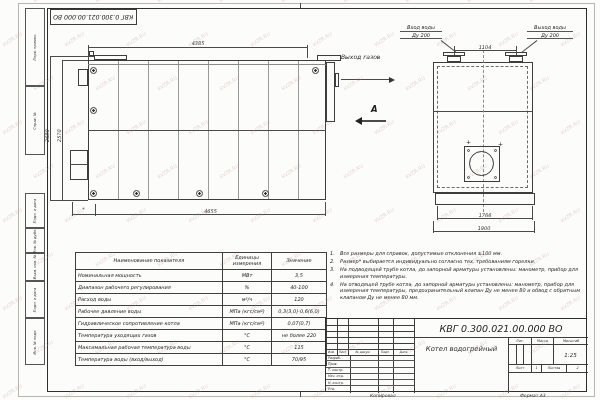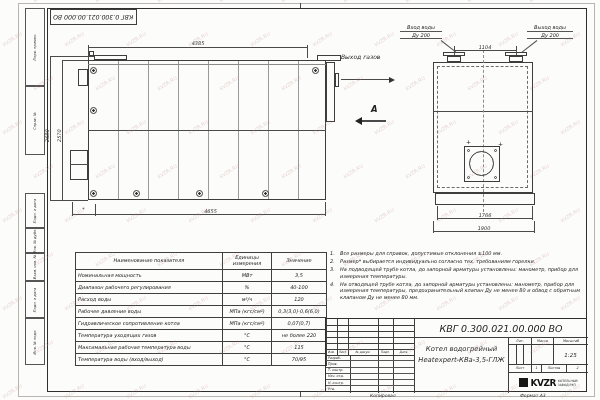--- a/index.html
+++ b/index.html
@@ -279,47 +279,38 @@
         <span>Н. контр.</span>
       </div>
     <div class="role-row" style="top:67.5px;border-bottom:none;">
         <span>Утв.</span>
       </div>
 
     <div class="cell" style="left:88px;top:0;width:174px;height:19px;border-bottom:1px solid #3d3d3d;font:italic 9.5px 'DejaVu Sans',sans-serif;">КВГ 0.300.021.00.000 ВО</div>
 
     <div class="a" style="left:89px;top:19px;width:94px;height:55px;border-right:1px solid #3d3d3d;box-sizing:border-box;text-align:center;padding-top:6px;">
       <div style="font:italic 6.8px 'DejaVu Sans',sans-serif;line-height:1.6;">Котел водогрейный</div>
-      <div style="font:italic 6.8px 'DejaVu Sans',sans-serif;line-height:1.6;">Heatexpert-КВа-3,5-ГЛЖ</div>
     </div>
 
     <div class="cell" style="left:183px;top:19px;width:22px;height:7px;border-bottom:1px solid #3d3d3d;">Лит.</div>
     <div class="cell" style="left:205px;top:19px;width:22px;height:7px;border-bottom:1px solid #3d3d3d;border-left:1px solid #3d3d3d;">Масса</div>
     <div class="cell" style="left:227px;top:19px;width:35px;height:7px;border-bottom:1px solid #3d3d3d;border-left:1px solid #3d3d3d;">Масштаб</div>
     <div class="tln" style="left:190px;top:26px;width:1px;height:19px;"></div>
     <div class="tln" style="left:197px;top:26px;width:1px;height:19px;"></div>
     <div class="tln" style="left:205px;top:26px;width:1px;height:19px;"></div>
     <div class="tln" style="left:227px;top:26px;width:1px;height:19px;"></div>
     <div class="cell" style="left:227px;top:26px;width:35px;height:19px;font-size:5.5px;">1:25</div>
     <div class="tln" style="left:183px;top:45px;width:79px;height:1px;"></div>
 
     <div class="cell" style="left:183px;top:45px;width:22px;height:8px;">Лист</div>
     <div class="cell" style="left:205px;top:45px;width:10px;height:8px;border-left:1px solid #3d3d3d;">1</div>
     <div class="cell" style="left:215px;top:45px;width:25px;height:8px;border-left:1px solid #3d3d3d;">Листов</div>
     <div class="cell" style="left:240px;top:45px;width:22px;height:8px;border-left:1px solid #3d3d3d;">2</div>
     <div class="tln" style="left:183px;top:53px;width:79px;height:1px;"></div>
 
-    <div class="a" style="left:183px;top:53px;width:79px;height:21px;display:flex;align-items:center;justify-content:center;gap:2px;">
-      <div style="width:9px;height:9px;background:#161616;"></div>
-      <div style="font:bold 9px 'DejaVu Sans',sans-serif;letter-spacing:-0.5px;color:#111;">KVZR</div>
-      <div style="display:flex;flex-direction:column;justify-content:center;">
-        <div style="font:3px 'DejaVu Sans',sans-serif;color:#222;">КОТЕЛЬНЫЙ</div>
-        <div style="font:3px 'DejaVu Sans',sans-serif;color:#222;">ЗАВОД РЭП</div>
-      </div>
-    </div>
   </div>
 
   <div class="a" style="left:370px;top:393px;font:italic 4.5px 'DejaVu Sans',sans-serif;color:#333;">Копировал</div>
   <div class="a" style="left:520px;top:393px;font:italic 4.5px 'DejaVu Sans',sans-serif;color:#333;">Формат А3</div>
 
   <div id="wm">
       <span style="left: 32px; top: -8px;">KVZR.RU</span>
       <span style="left: 94px; top: -8px;">KVZR.RU</span>
       <span style="left: 156px; top: -8px;">KVZR.RU</span>
       <span style="left: 218px; top: -8px;">KVZR.RU</span>

